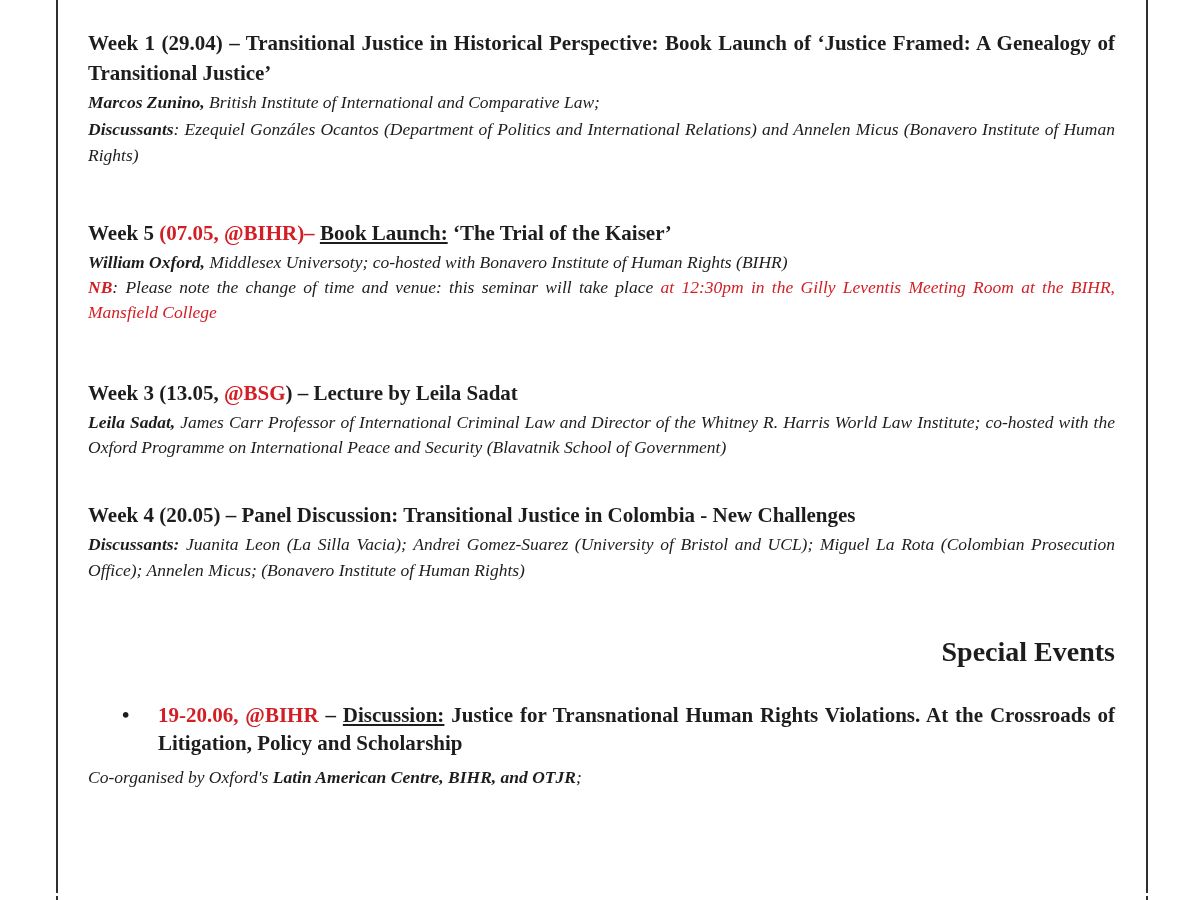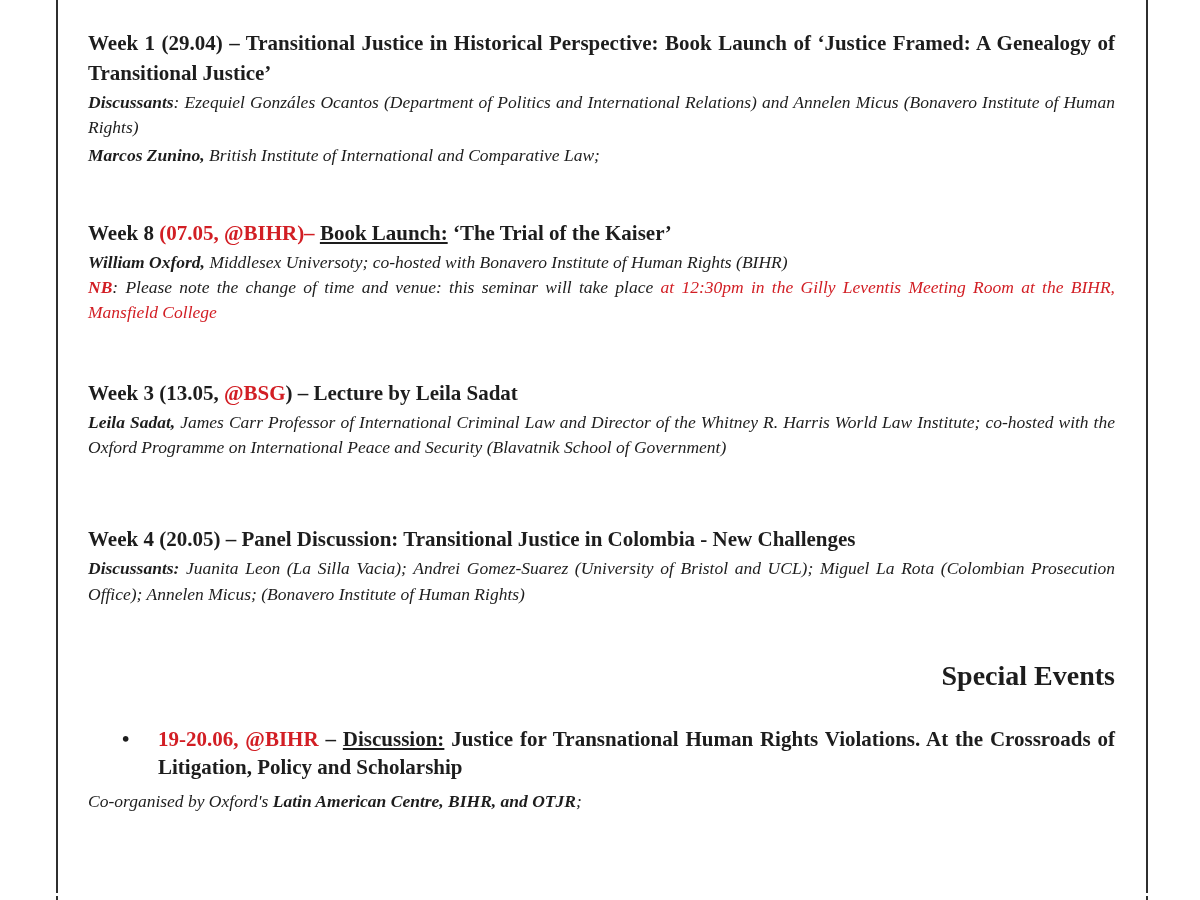--- a/index.html
+++ b/index.html
@@ -32,21 +32,21 @@
     font-size:17.5px;line-height:25.3px;font-style:italic;margin:0;
   }
   .bi{font-weight:bold;}
   .red{color:var(--red);}
   .ul{text-decoration:underline;}
 
   .sec-w1 .week-heading{margin-top:28px;}
   .sec-w1 .body-text{margin-top:2px;}
   .sec-w2{margin-top:50px;}
   .sec-w3{margin-top:52px;}
-  .sec-w4{margin-top:64px;}
+  .sec-w4{margin-top:40px;}
   .sec .week-heading + .body-text{margin-top:2px;}
 
   .se-heading{
     margin:50px 0 0 0;text-align:right;font-weight:bold;
     font-size:28px;line-height:38px;
   }
   .conf-item{
     position:relative;margin-top:30px;padding-left:70px;
     font-size:21px;line-height:28px;font-weight:bold;
   }
@@ -64,30 +64,30 @@
   <div class="vstub left"></div>
   <div class="vstub right"></div>
 
   <div class="content">
 
     <div class="sec sec-w1">
       <p class="week-heading jst">
         <span>Week 1 (29.04) – Transitional Justice in Historical Perspective: Book Launch of ‘Justice Framed: A Genealogy of Transitional Justice’</span>
       </p>
       <p class="body-text jst">
-        <span class="bi">Discussants</span><span>: Ezequiel Gonzáles Ocantos (Department of Politics and International Relations) and Annelen Micus (Bonavero Institute of Human Rights)</span>
+        <span class="bi">Marcos Zunino,</span><span> British Institute of International and Comparative Law;</span>
       </p>
       <p class="body-text jst">
-        <span class="bi">Marcos Zunino,</span><span> British Institute of International and Comparative Law;</span>
+        <span class="bi">Discussants</span><span>: Ezequiel Gonzáles Ocantos (Department of Politics and International Relations) and Annelen Micus (Bonavero Institute of Human Rights)</span>
       </p>
     </div>
 
     <div class="sec sec-w2">
       <p class="week-heading">
-        <span>Week 8 </span><span class="red">(07.05, @BIHR)– </span><span class="ul">Book Launch:</span><span> ‘The Trial of the Kaiser’</span>
+        <span>Week 5 </span><span class="red">(07.05, @BIHR)– </span><span class="ul">Book Launch:</span><span> ‘The Trial of the Kaiser’</span>
       </p>
       <p class="body-text jst">
         <span class="bi">William Oxford,</span><span> Middlesex Universoty; co-hosted with Bonavero Institute of Human Rights (BIHR)</span>
       </p>
       <p class="body-text jst">
         <span class="bi red">NB</span><span>: Please note the change of time and venue: this seminar will take place </span><span class="red">at 12:30pm in the Gilly Leventis Meeting Room at the BIHR, Mansfield College</span>
       </p>
     </div>
 
     <div class="sec sec-w3">

